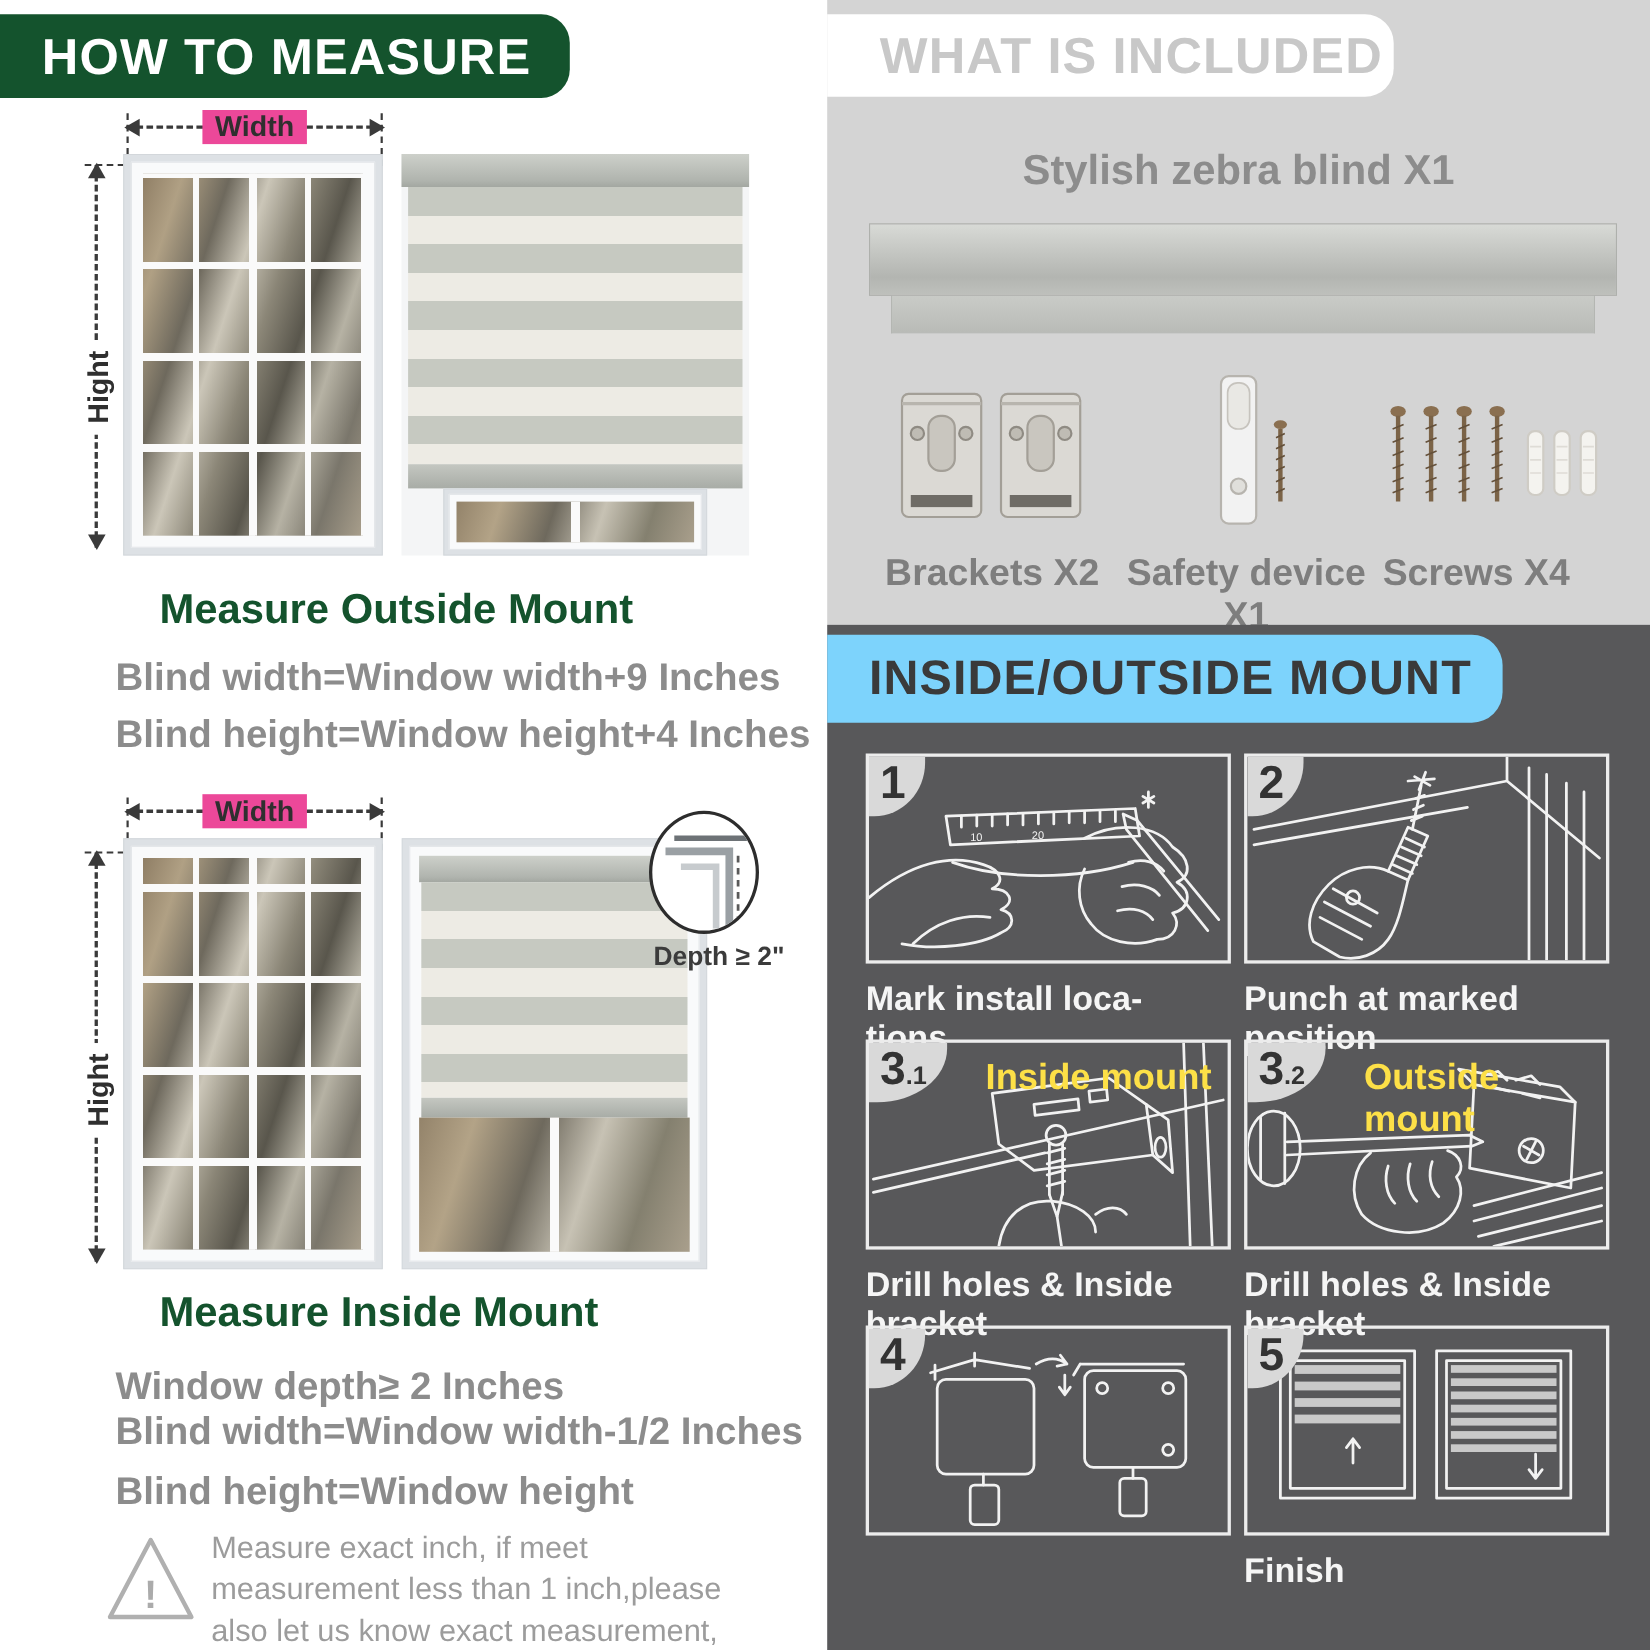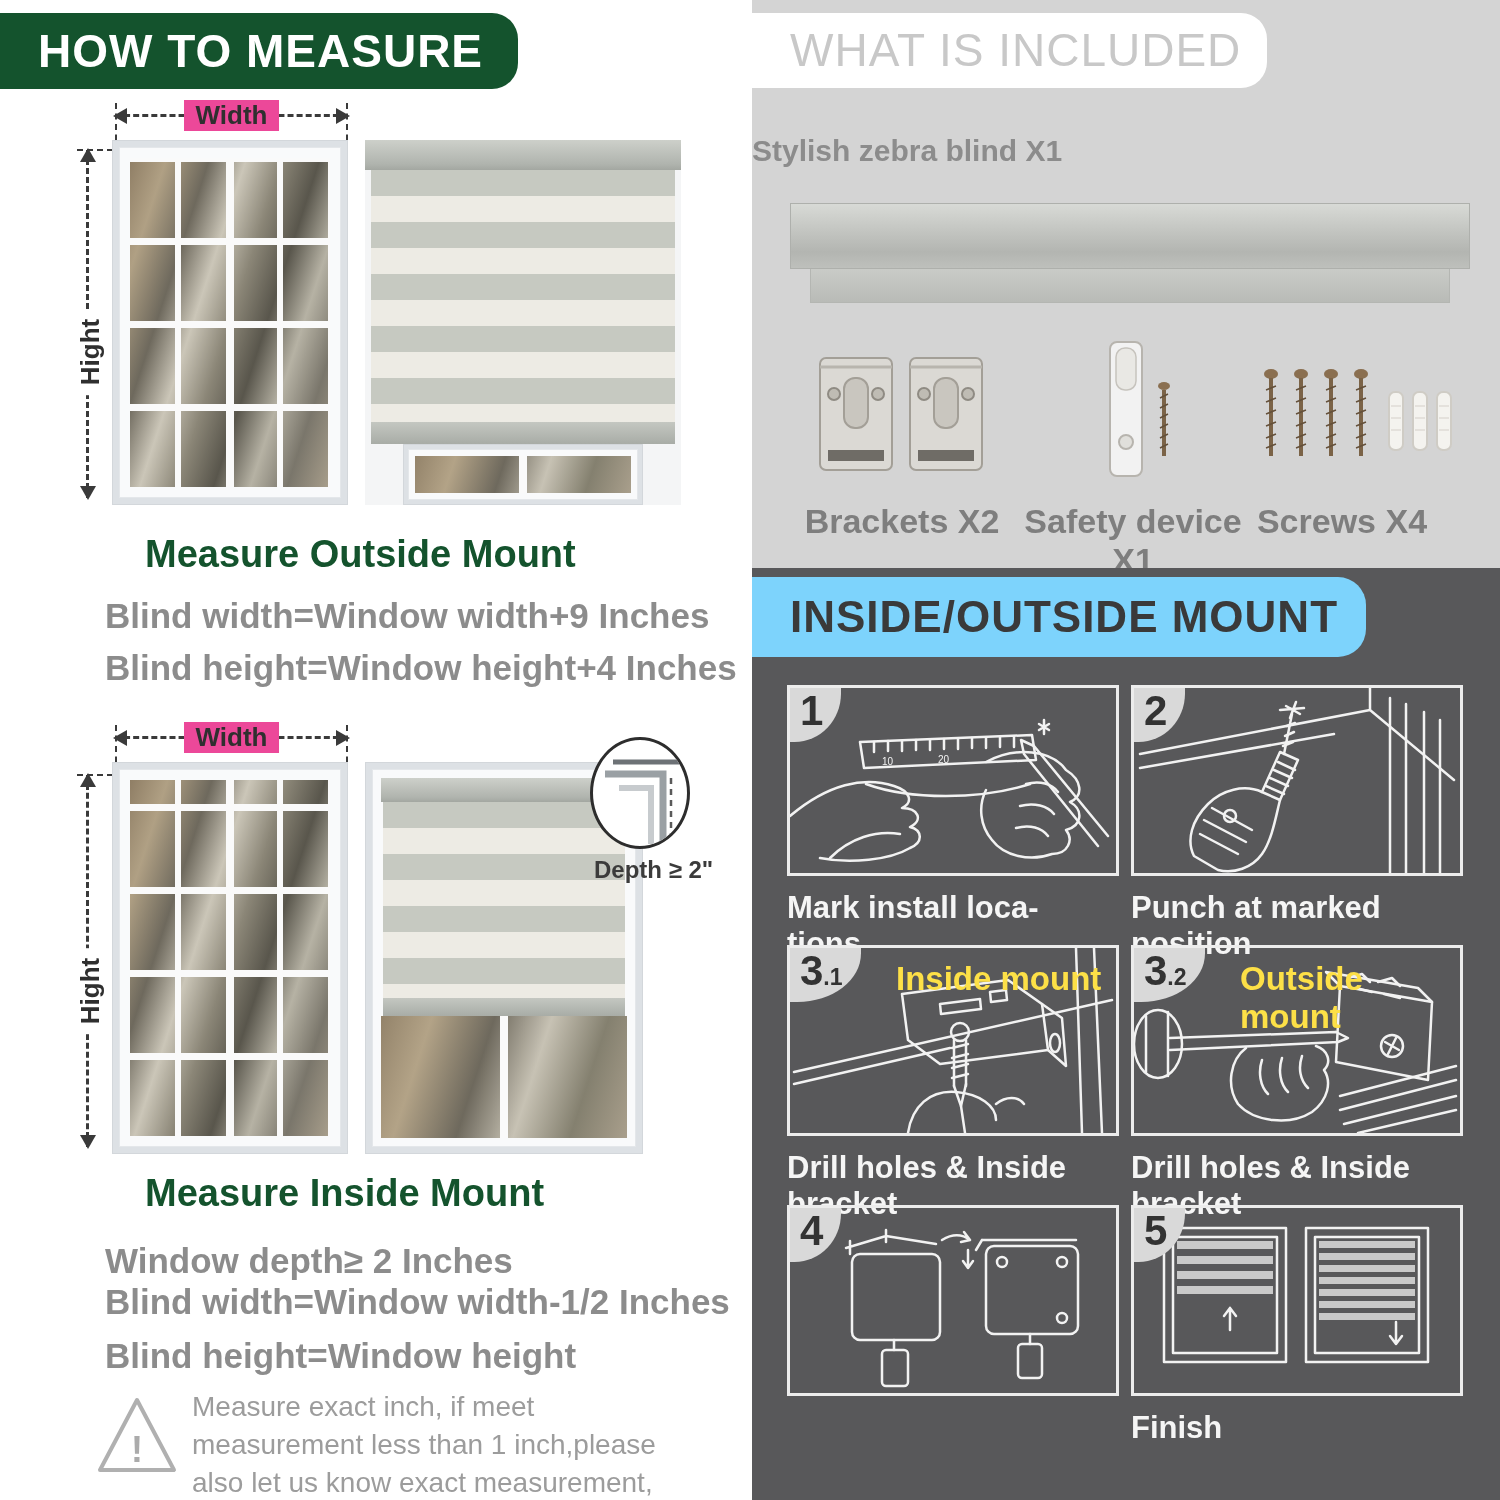--- a/index.html
+++ b/index.html
@@ -58,22 +58,22 @@
 
   
   .circ{border:3px solid #2d2d2d;border-radius:50%;background:#fff;overflow:hidden;}
   .depth-lab{color:#3b3b3b;font-size:24px;font-weight:bold;}
 
   .warn-text{color:#9c9c9c;font-size:28px;font-weight:500;line-height:1.35;}
 
   
   .panel-light{left:752px;top:0;width:748px;height:568px;background:#d4d4d4;}
   .inc-badge{left:0;top:13px;width:515px;height:75px;background:#fff;border-radius:0 26px 26px 0;
-             color:#c8c8c8;font-size:46px;font-weight:normal;line-height:75px;padding-left:38px;letter-spacing:1px;}
-  .prod-lab{top:134px;width:100%;color:#8c8c8c;font-size:30px;font-weight:bold;}
+             color:#c8c8c8;font-size:46px;font-weight:bold;line-height:75px;padding-left:38px;letter-spacing:1px;text-align:center;}
+  .prod-lab{top:134px;width:100%;text-align:center;color:#8c8c8c;font-size:38px;font-weight:bold;}
   .prod-rail{left:38px;top:203px;width:680px;height:66px;border:1px solid #aeb0ac;
              background:linear-gradient(180deg,#d8dad6 0%,#c4c6c2 40%,#b3b5b1 75%,#bec0bc 100%);}
   .prod-rail2{left:58px;top:269px;width:640px;height:34px;border:1px solid #b4b6b2;border-top:none;
              background:linear-gradient(180deg,#c9cbc7,#b9bbb7);}
   .item-lab{top:502px;text-align:center;color:#7e7e7e;font-size:34px;font-weight:bold;}
 
   .panel-dark{left:752px;top:568px;width:748px;height:932px;background:#58585a;}
   .mnt-badge{left:0;top:9px;width:614px;height:80px;background:#7dd3fc;border-radius:0 28px 28px 0;
              color:#3a3a3a;font-size:44px;font-weight:bold;line-height:80px;padding-left:38px;letter-spacing:1px;}
 

